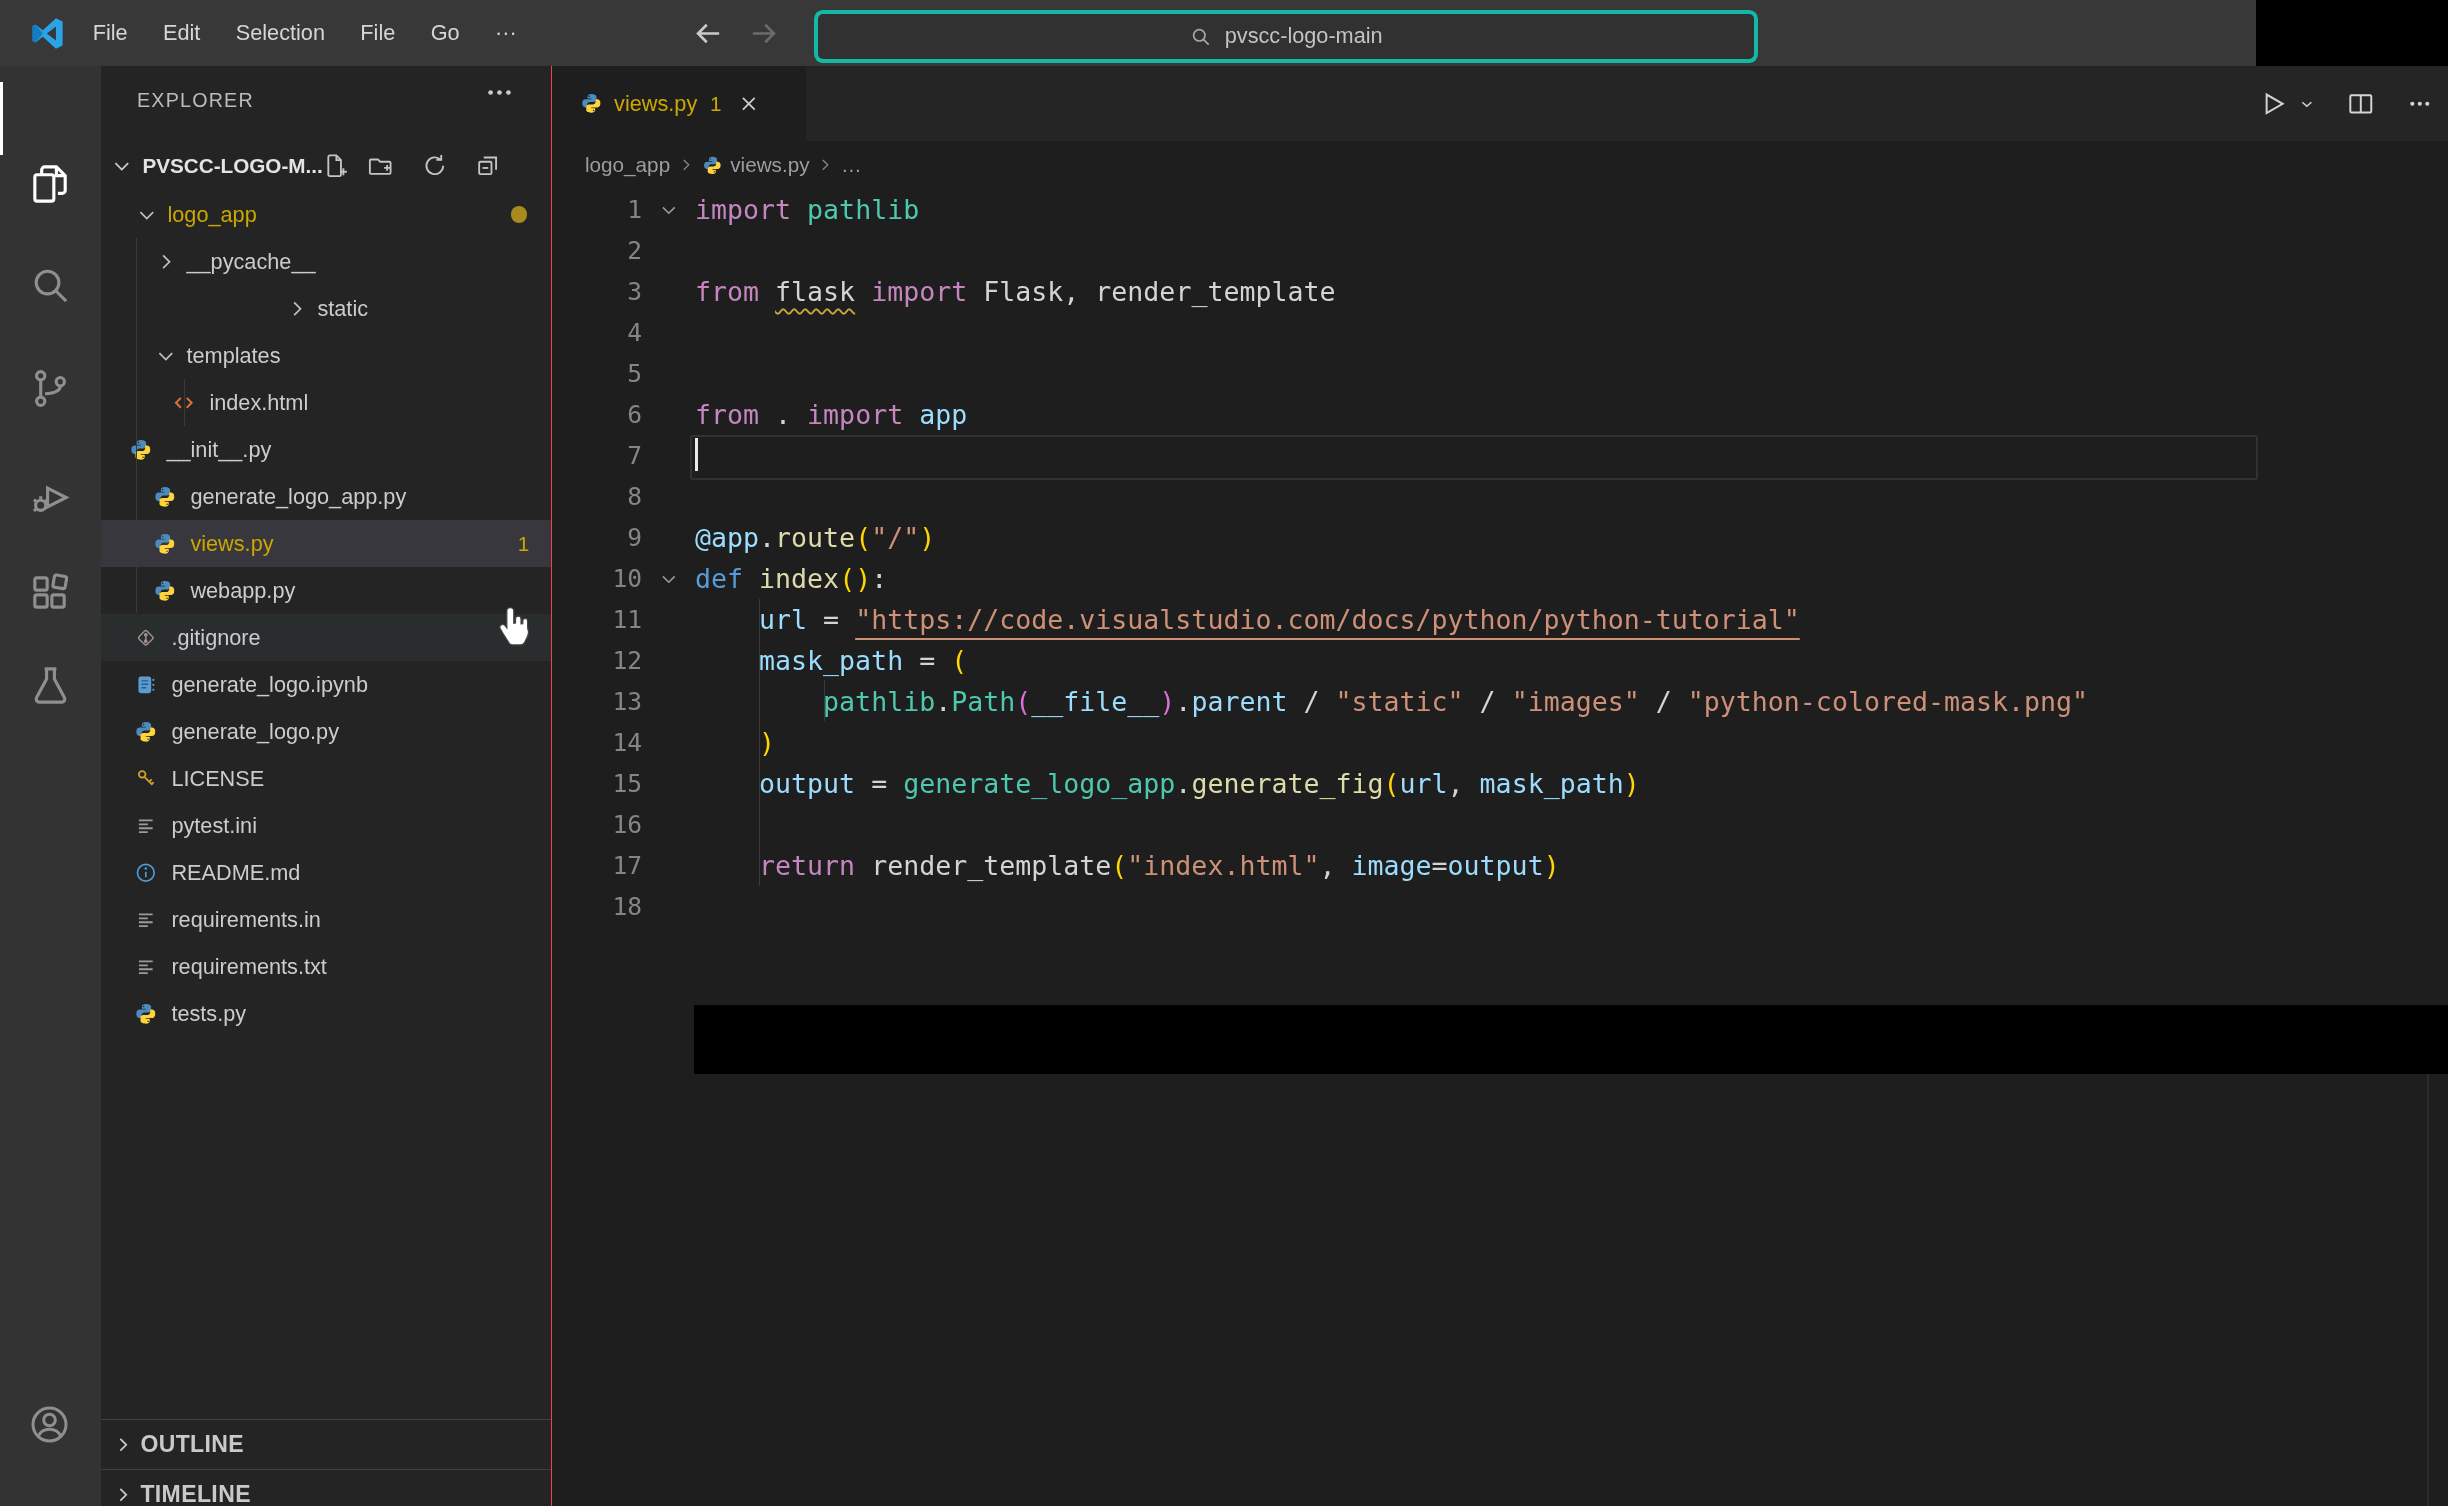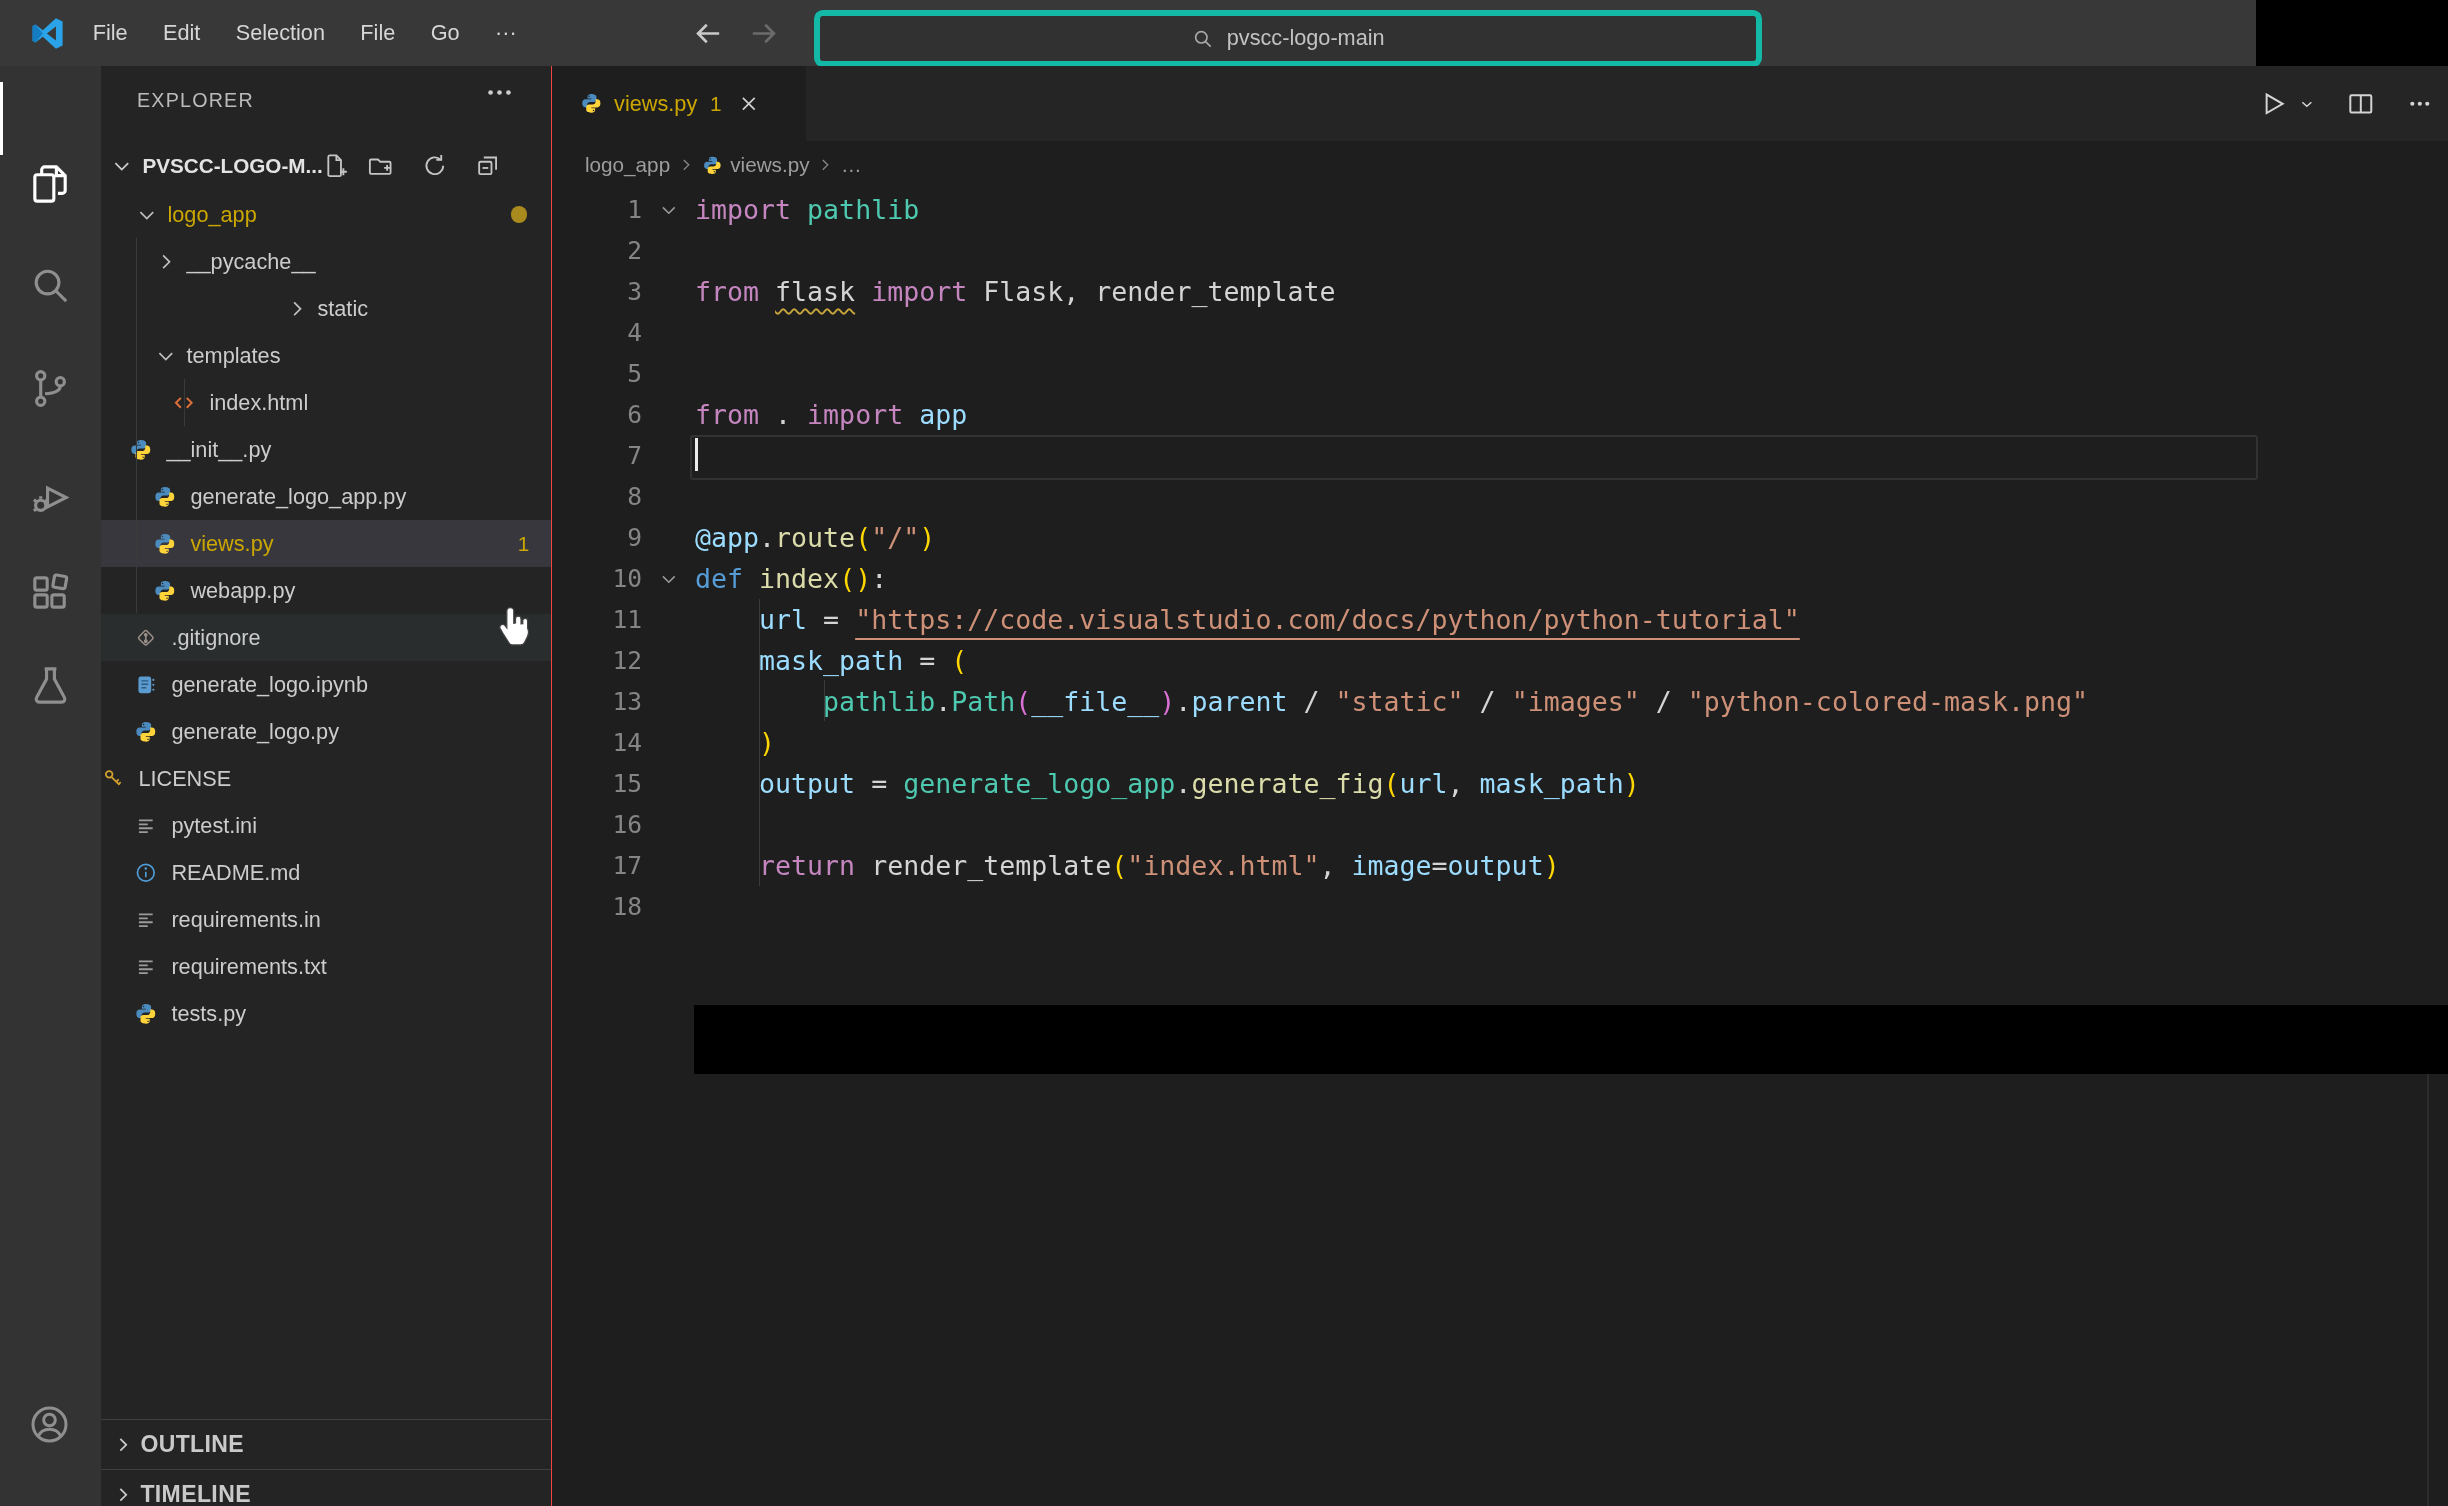--- a/index.html
+++ b/index.html
@@ -12,21 +12,21 @@
 
   
   #titlebar{left:0;top:0;width:2449px;height:66px;background:#383838;display:flex;align-items:center;}
   #vscode-logo{position:absolute;left:27.6px;top:13.8px;width:39px;height:39px;}
   #menus{position:absolute;left:75px;top:0;height:66px;display:flex;align-items:center;}
   .menu-item{padding:0 17.7px;font-size:21.7px;color:#d6d6d6;}
   #nav-arrows{position:absolute;left:690px;top:0;height:66px;display:flex;align-items:center;gap:21.7px;}
   .navicon{width:35px;height:35px;color:#c9c9c9;}
   .navicon.dim{color:#6b6b6b;}
   #searchbox{position:absolute;left:814px;top:9.9px;width:936px;height:45px;background:#313131;
-             border:6px solid #14b8a6;border-radius:8.9px;display:flex;align-items:center;justify-content:center;
+             border:4px solid #14b8a6;border-radius:8.9px;display:flex;align-items:center;justify-content:center;
              gap:11.8px;color:#c3c3c3;font-size:21.7px;}
   #title-redaction{left:2256px;top:0;width:193px;height:66px;background:#000;}
 
   
   #activitybar{left:0;top:66px;width:101px;height:1440px;background:#333333;}
   .act-item{position:absolute;left:26.6px;width:47px;height:47px;color:#8f8f8f;}
   .act-item.active{color:#ffffff;}
   #act-active-border{left:0;width:3px;background:#ffffff;}
 
   
@@ -341,21 +341,21 @@
         </div>
         <div class="trow" style="padding-left: 33px;">
           <span class="icon t-icon noch" style="width: 23.6px; height: 23.6px;">
             <svg viewBox="0 0 24 24">
               <path fill="#4b8bbe" d="M11.9 2c-2.3 0-3.9.8-3.9 2.9v2h4v.8H5.9C3.7 7.7 2.4 9 2.4 12s1.3 4.3 3.5 4.3h1.6v-2.4c0-1.8 1.5-3.2 3.3-3.2h3.9c1.5 0 2.7-1.2 2.7-2.7V4.9C17.4 2.8 14.2 2 11.9 2zM9.7 3.7c.4 0 .8.3.8.8s-.4.8-.8.8-.8-.3-.8-.8.4-.8.8-.8z"></path>
               <path fill="#ffd43b" d="M12.1 22c2.3 0 3.9-.8 3.9-2.9v-2h-4v-.8h6.1c2.2 0 3.5-1.3 3.5-4.3s-1.3-4.3-3.5-4.3h-1.6v2.4c0 1.8-1.5 3.2-3.3 3.2h-3.9c-1.5 0-2.7 1.2-2.7 2.7v3.1c0 2.1 3.2 2.9 5.5 2.9zm2.2-1.7c-.4 0-.8-.3-.8-.8s.4-.8.8-.8.8.3.8.8-.4.8-.8.8z"></path>
             </svg>
           </span>
           <span class="t-label">generate_logo.py</span>
         </div>
-        <div class="trow" style="">
+        <div class="trow" style="padding-left: 33px;">
           <span class="icon t-icon noch" style="width: 23.6px; height: 23.6px;">
             <svg viewBox="0 0 24 24" fill="none" stroke="#d2a02f" stroke-width="1.8">
               <circle cx="8.3" cy="7.5" r="3.4"></circle>
               <path d="M10.8 10.2 18.8 18.2M15.6 15l2.4-2.4M18 17.4l2-2"></path>
             </svg>
           </span>
           <span class="t-label">LICENSE</span>
         </div>
         <div class="trow" style="padding-left: 33px;">
           <span class="icon t-icon noch" style="width: 23.6px; height: 23.6px;">

